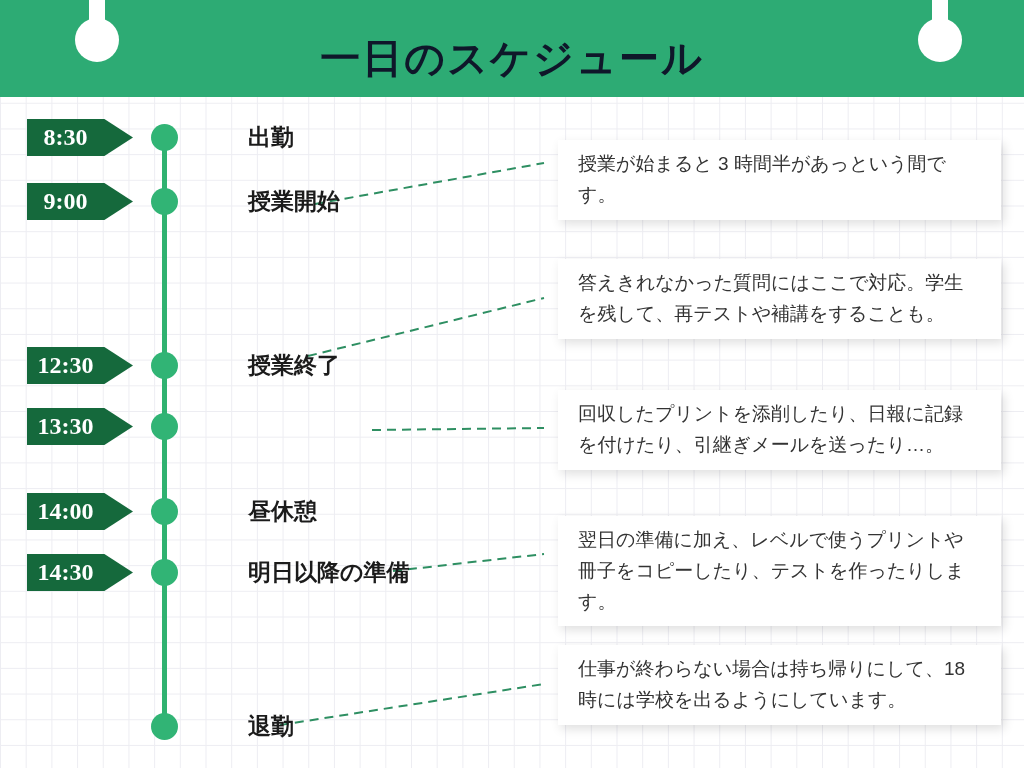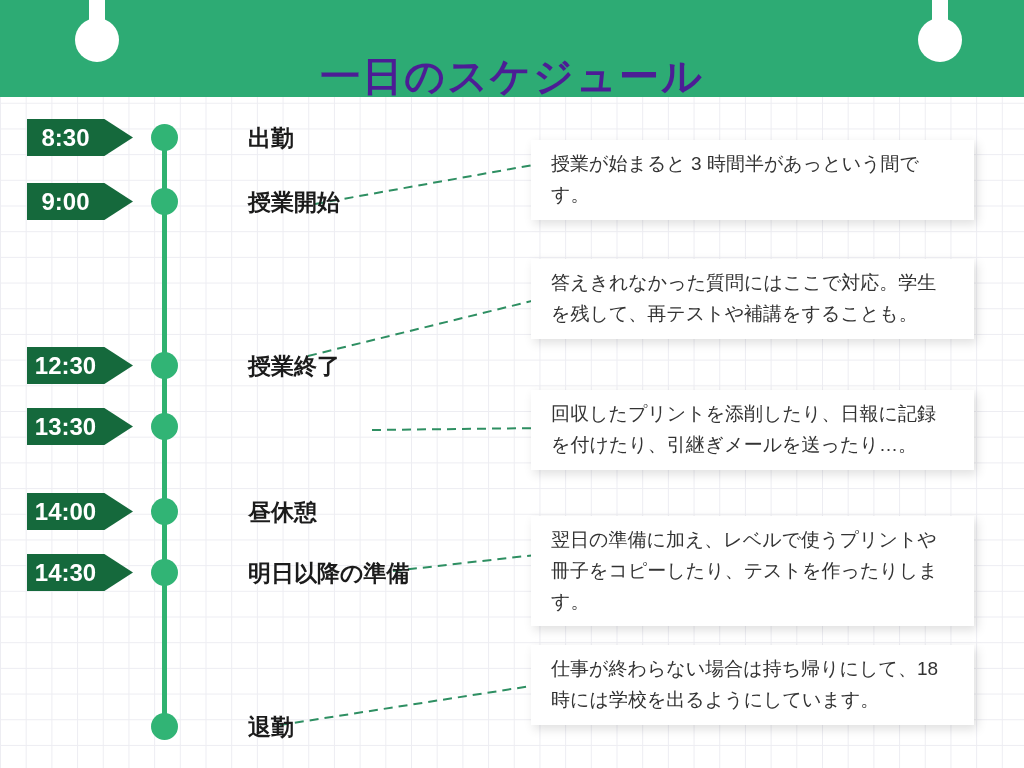--- a/index.html
+++ b/index.html
@@ -14,61 +14,61 @@
       linear-gradient(to right, #ededf2 1px, transparent 1px),
       linear-gradient(to bottom, #ededf2 1px, transparent 1px);
     background-size:25.7px 25.7px;
   }
   
   .header{
     position:absolute; left:0; top:0; width:1024px; height:97px;
     background:var(--header-green);
   }
   .title{
-    position:absolute; left:0; top:49px; width:100%;
-    text-align:center; color:#4c1d95; font-size:40px; font-weight:bold; letter-spacing:2px;
+    position:absolute; left:0; top:31px; width:100%;
+    text-align:center; color:#0f172a; font-size:40px; font-weight:bold; letter-spacing:2px;
   }
   .pin{position:absolute; top:0; width:0; height:0;}
   .pin .stem{
     position:absolute; left:-8px; top:0; width:16px; height:34px;
     background:#ffffff; border-radius:0 0 7px 7px;
   }
   .pin .ball{
     position:absolute; left:-22px; top:18px; width:44px; height:44px;
     background:#ffffff; border-radius:50%;
   }
   .pin-left{left:97px;} .pin-right{left:940px;}
   
   .connectors{position:absolute; left:0; top:0; pointer-events:none;}
   .connectors line{stroke:var(--dash-green); stroke-width:2; stroke-dasharray:9 6;}
   
   .tl-line{
     position:absolute; left:162px; top:138px; width:5px; height:589px;
     background:var(--line-green); border-radius:3px;
   }
-  .row{position:absolute; left:0; width:1024px; height:38px;}
+  .row{position:absolute; left:0; width:1024px; height:38px;font-family:Liberation Serif, serif;}
   .badge{
     position:absolute; left:27px; top:0; width:106px; height:37px;
     background:var(--badge-green);
     clip-path:polygon(0 0, 73% 0, 100% 50%, 73% 100%, 0 100%);
     color:#ffffff; font-size:24px; font-weight:bold;
     display:flex; align-items:center; justify-content:center;
     padding-right:29px; box-sizing:border-box;
   }
   .node{
     position:absolute; left:151px; top:5px; width:27px; height:27px;
     background:var(--node-green); border-radius:50%;
   }
   .row-label{
     position:absolute; left:200px; top:0; line-height:38px;
     font-size:23px; font-weight:bold; color:var(--label-text); white-space:nowrap;margin-left:48px;
   }
   
   .note{
-    position:absolute; left:531px; width:443px; box-sizing:border-box;
+    position:absolute; left:558px; width:443px; box-sizing:border-box;
     background:#ffffff; box-shadow:3px 4px 10px rgba(0,0,0,0.13);
     padding:9px 20px; font-size:19px; line-height:1.62; color:var(--note-text);
   }
 </style>
 </head>
 <body style="--header-green: #2dab74; --badge-green: #15693c; --node-green: #31b475; --line-green: #2fb270; --dash-green: #2e8f62; --label-text: #1b1b1b; --note-text: #333333;">
 
 <div class="stage">
 
   <svg class="connectors" width="1024" height="768">

